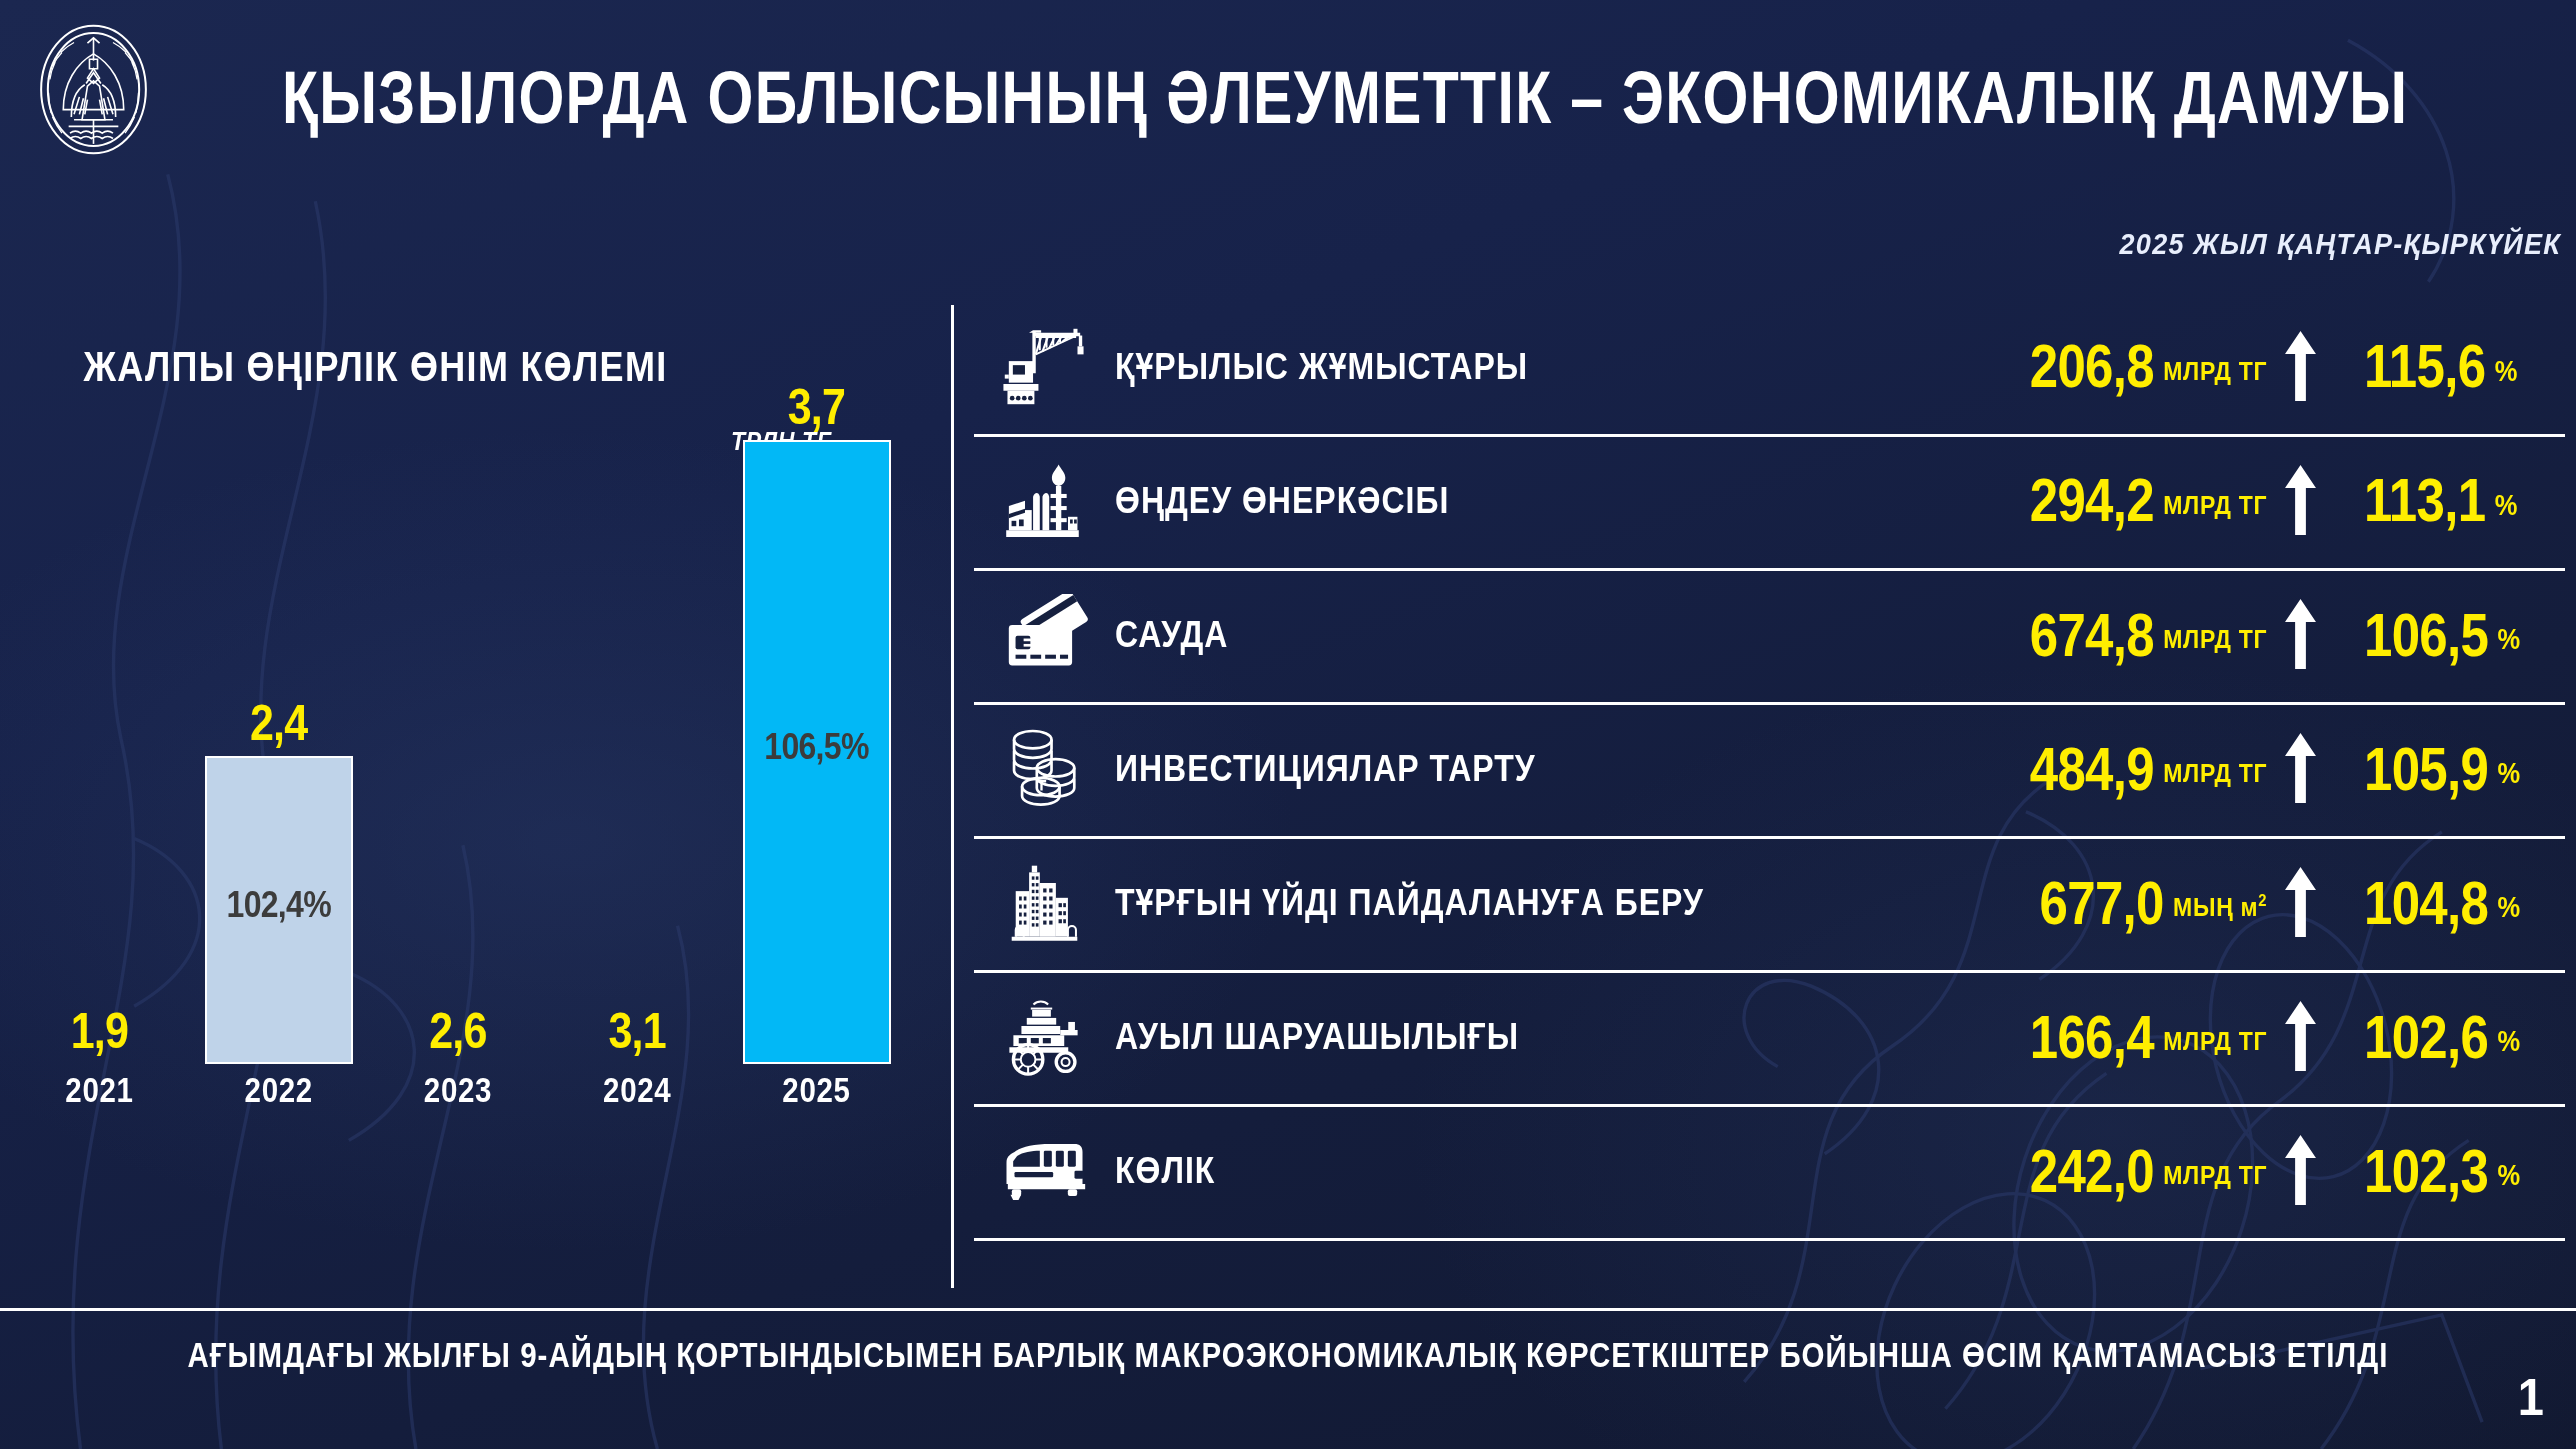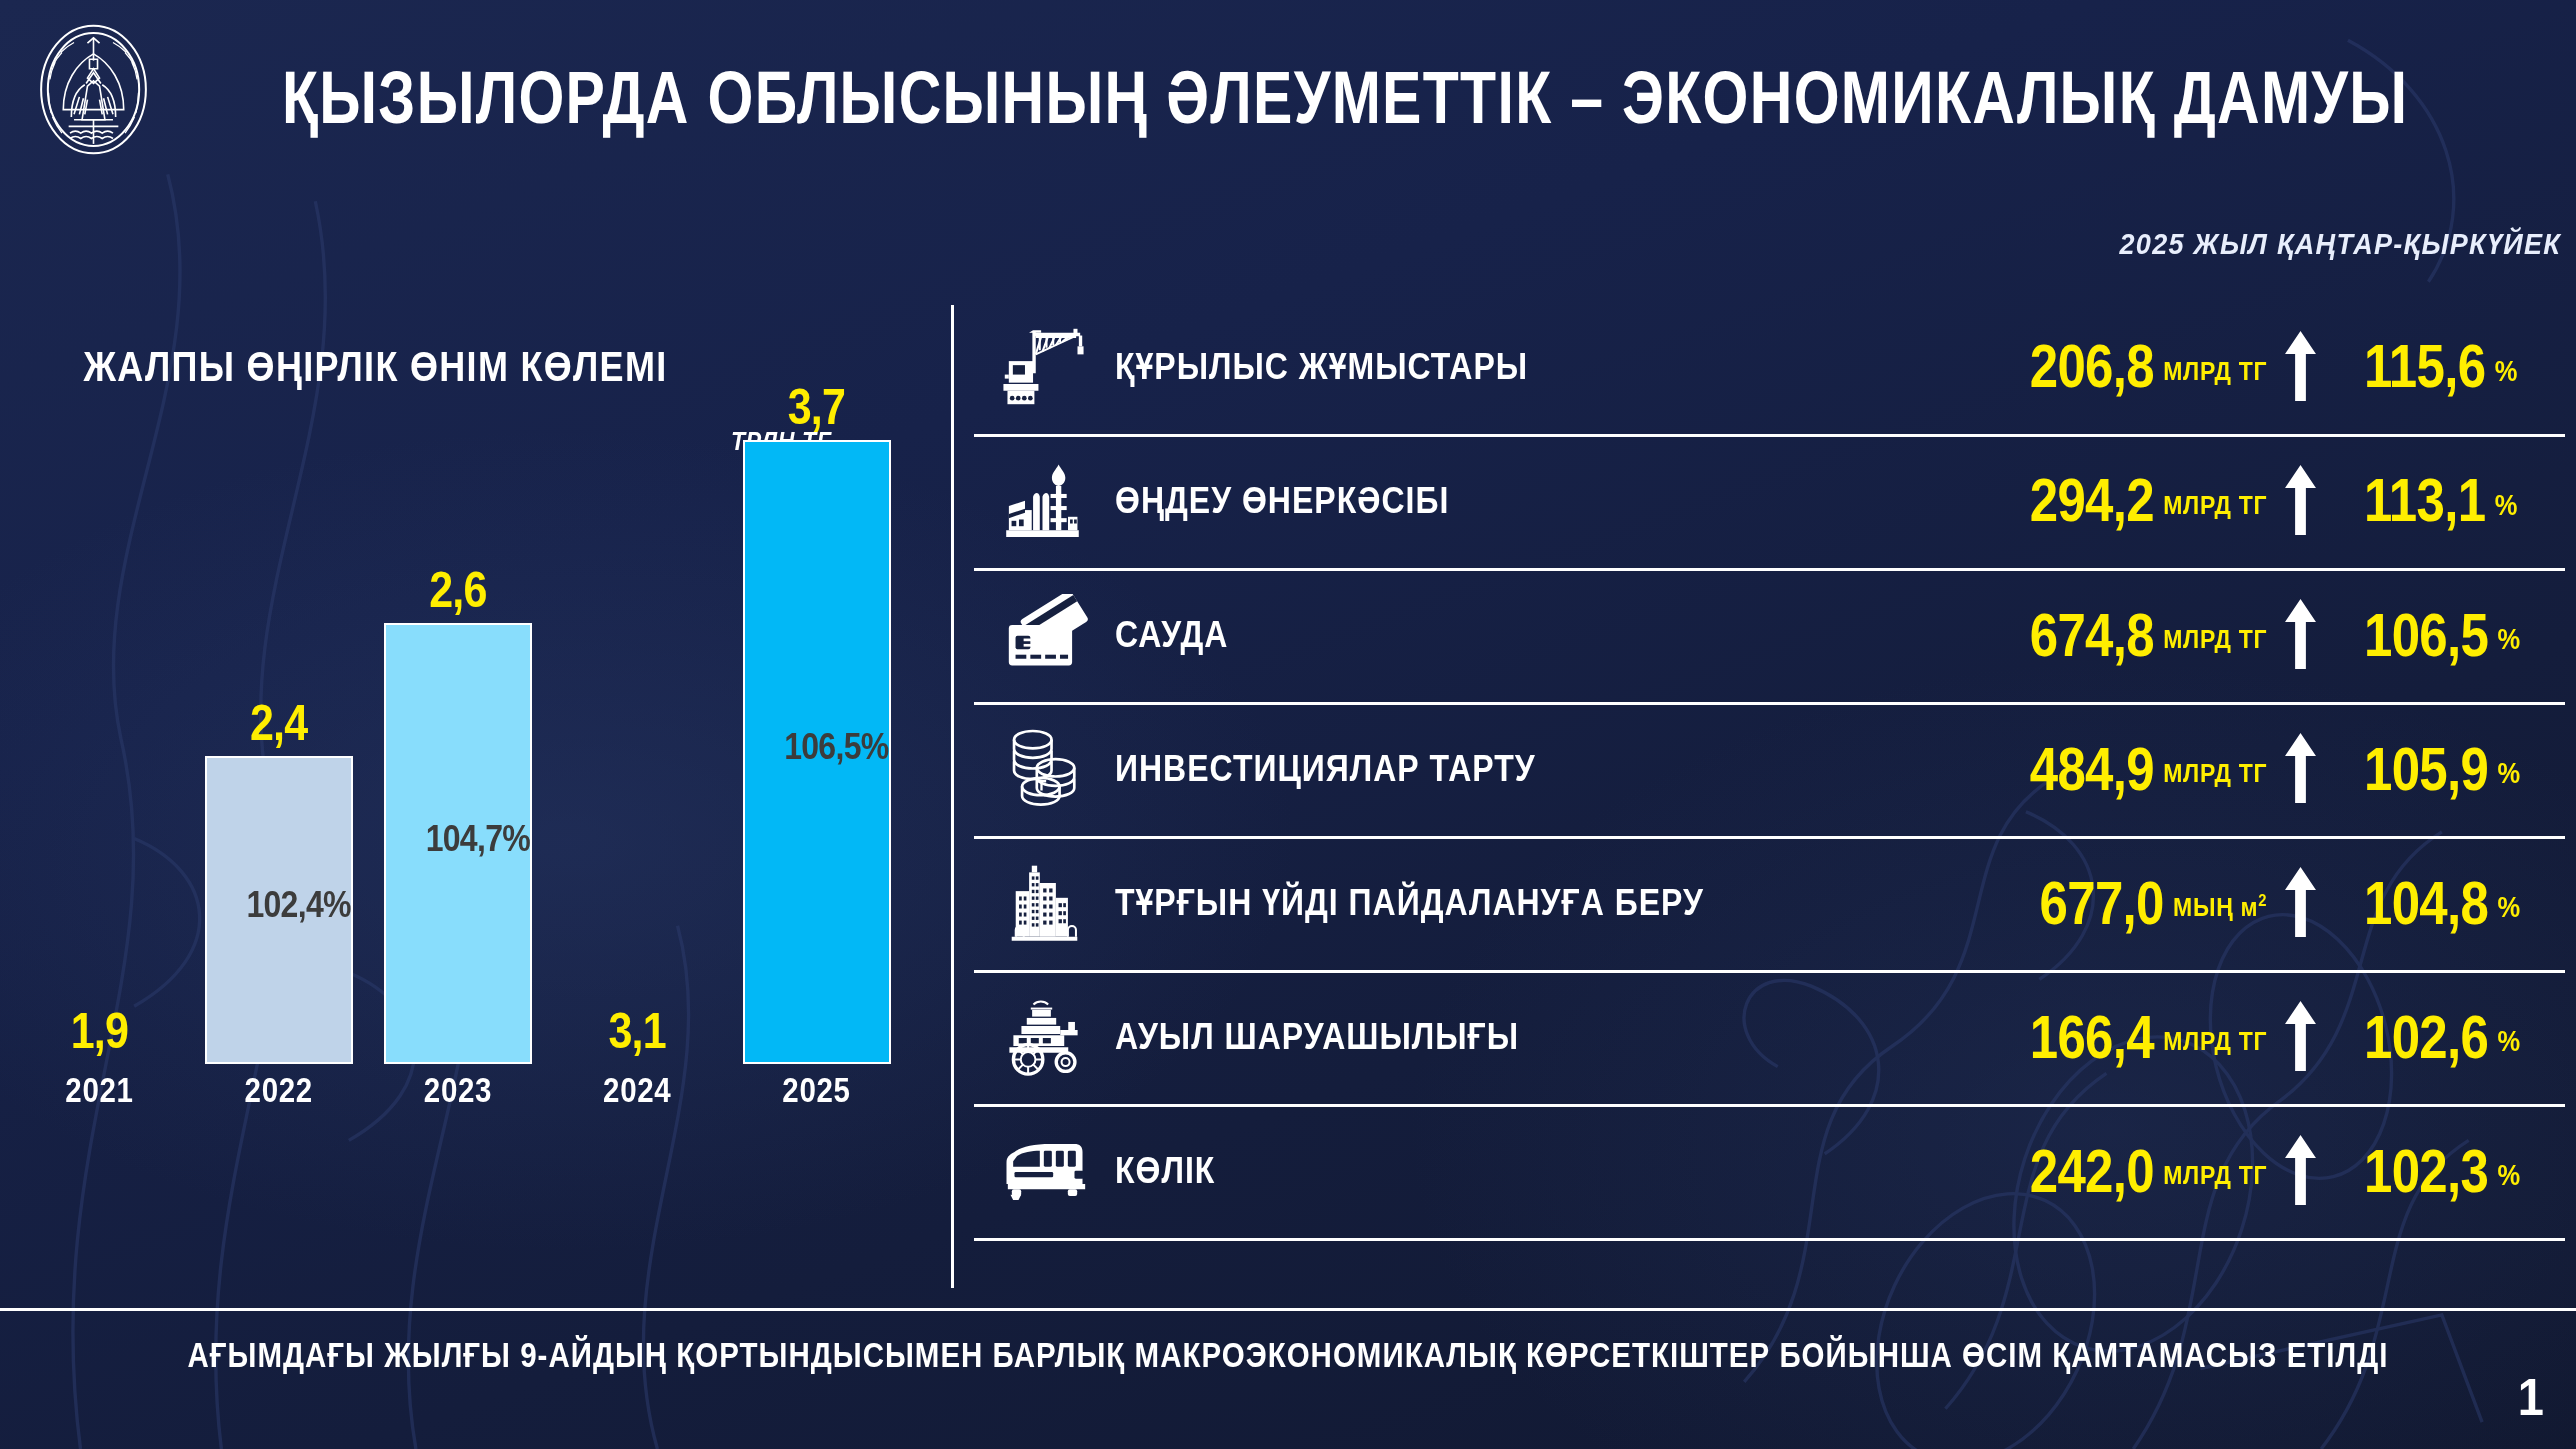--- a/index.html
+++ b/index.html
@@ -52,21 +52,21 @@
     position:absolute;left:25.5px;top:168px;width:865px;height:624px;
     display:flex;align-items:flex-end;justify-content:space-between;
   }
   .barcol{width:148px;display:flex;flex-direction:column;align-items:center;}
   .bar-value{
     color:#ffee00;font-size:43px;font-weight:700;line-height:1;
     margin-bottom:12px;transform:scaleY(1.18);letter-spacing:-0.7px;
   }
   .bar-rect{
     width:100%;border:2.7px solid #ffffff;box-sizing:border-box;
-    position:relative;display:flex;align-items:center;justify-content:flex-end;
+    position:relative;display:flex;align-items:center;justify-content:center;
   }
   .bar-pct{
     color:#3c3c3c;font-size:32px;font-weight:700;
     transform:scaleY(1.16) translateY(-4px);letter-spacing:-0.7px;white-space:nowrap;
   }
   .bar-year{
     color:#ffffff;font-size:29.5px;font-weight:700;margin-top:9.4px;
     transform:scaleY(1.18);letter-spacing:0.7px;
   }
 
@@ -198,23 +198,20 @@
         </div>
         <div class="barcol">
           <div class="bar-value">2,4</div>
           <div class="bar-rect" style="height: 308px; background: rgb(191, 211, 233);">
             <div class="bar-pct">102,4%</div>
           </div>
           <div class="bar-year">2022</div>
         </div>
         <div class="barcol">
           <div class="bar-value">2,6</div>
-          <div class="bar-rect" style="height: 441px; background: rgb(136, 221, 252);">
-            <div class="bar-pct">104,7%</div>
-          </div>
           <div class="bar-year">2023</div>
         </div>
         <div class="barcol">
           <div class="bar-value">3,1</div>
           <div class="bar-year">2024</div>
         </div>
         <div class="barcol">
           <div class="bar-value">3,7</div>
           <div class="bar-rect" style="height: 624px; background: rgb(2, 184, 246);">
             <div class="bar-pct">106,5%</div>

